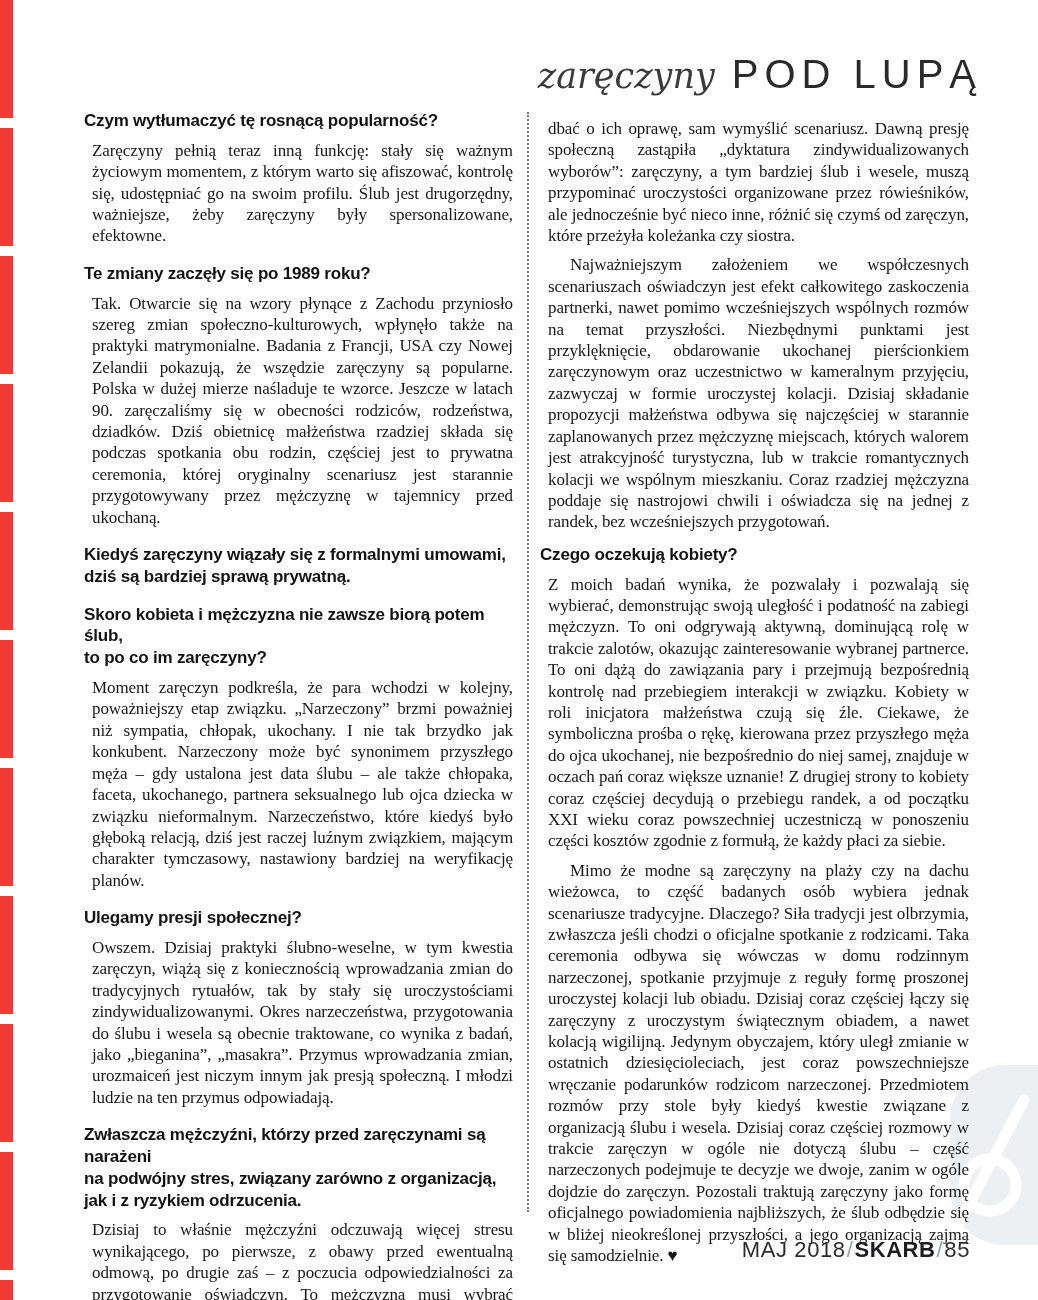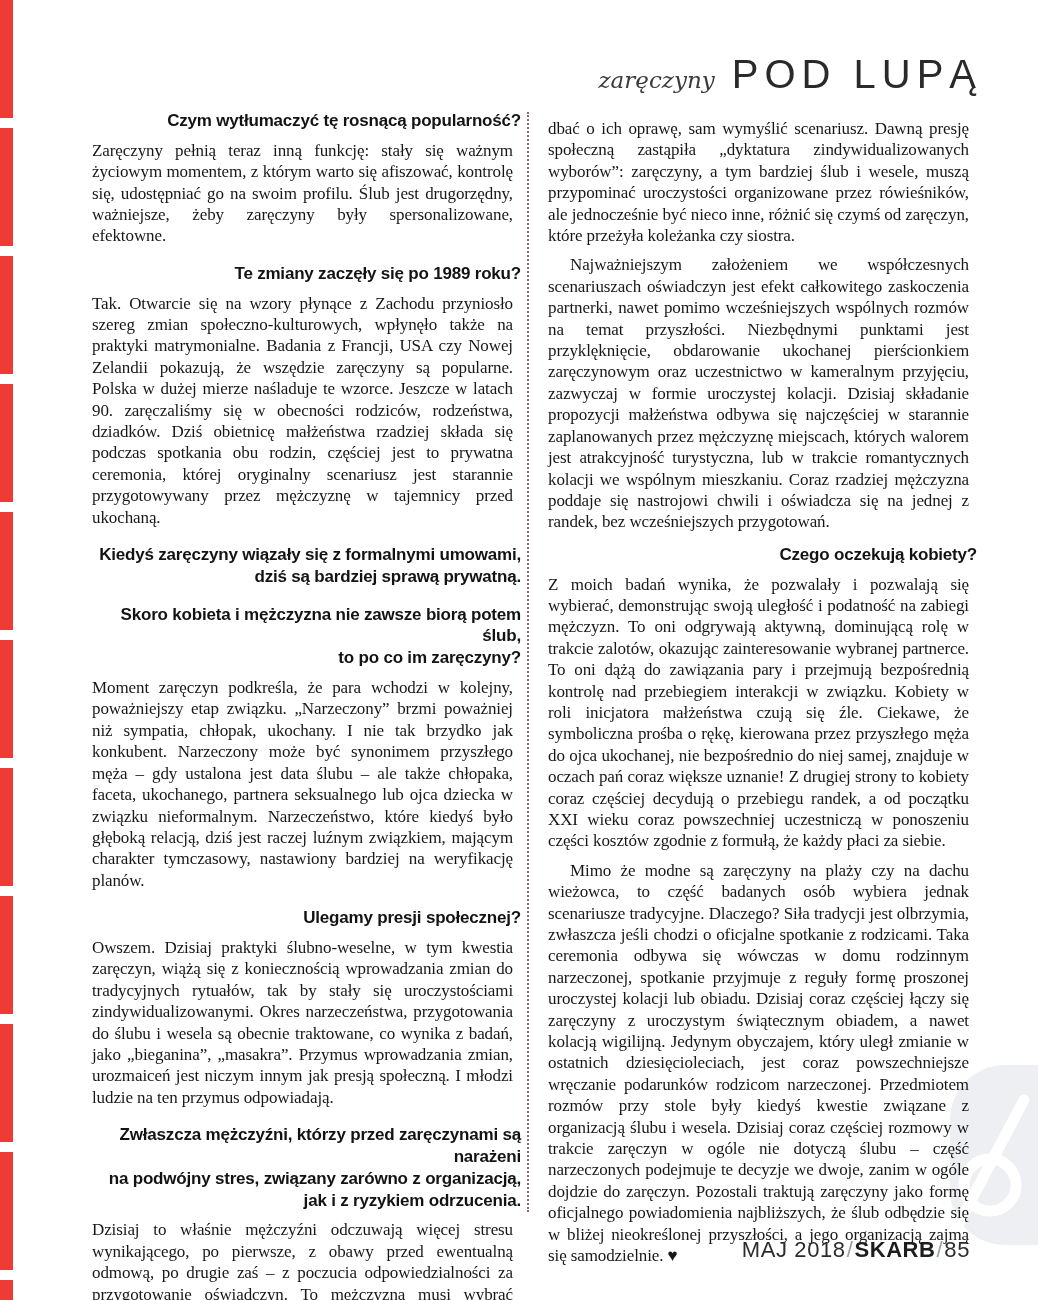--- a/index.html
+++ b/index.html
@@ -21,21 +21,21 @@
   }
 
   
   .header{
     position:absolute;top:52px;right:62px;
     display:flex;align-items:baseline;gap:17px;
     white-space:nowrap;
   }
   .title-italic{
     font-family:"DejaVu Serif", serif;
-    font-style:italic;font-size:23px;color:#3a3a3c;
+    font-style:italic;font-size:35px;color:#3a3a3c;
   }
   .title-caps{
     font-family:"Liberation Sans", sans-serif;
     font-weight:400;font-size:40px;letter-spacing:6px;color:#2a2a2c;
     margin-right:-6px;
   }
 
   
   .col{
     position:absolute;top:110px;width:437px;
@@ -43,21 +43,21 @@
     text-align:justify;
     color:#171717;
     letter-spacing:-0.1px;
   }
   .col-left{left:84px;}
   .col-right{left:540px;}
   .q{
     font-family:"Liberation Sans", sans-serif;
     font-weight:bold;font-size:17px;line-height:21.8px;
     color:#131313;margin:16px 0 0 0;
-    text-align:right;white-space:pre-line;letter-spacing:-0.2px;
+    text-align:left;white-space:pre-line;letter-spacing:-0.2px;
   }
   .q:first-child{margin-top:0;}
   .a{margin:8px;}
   .indent{text-indent:22px;}
 
   
   .divider{
     position:absolute;left:527px;top:112px;height:1100px;width:0;
     border-left:2px dotted #91686a;
   }

